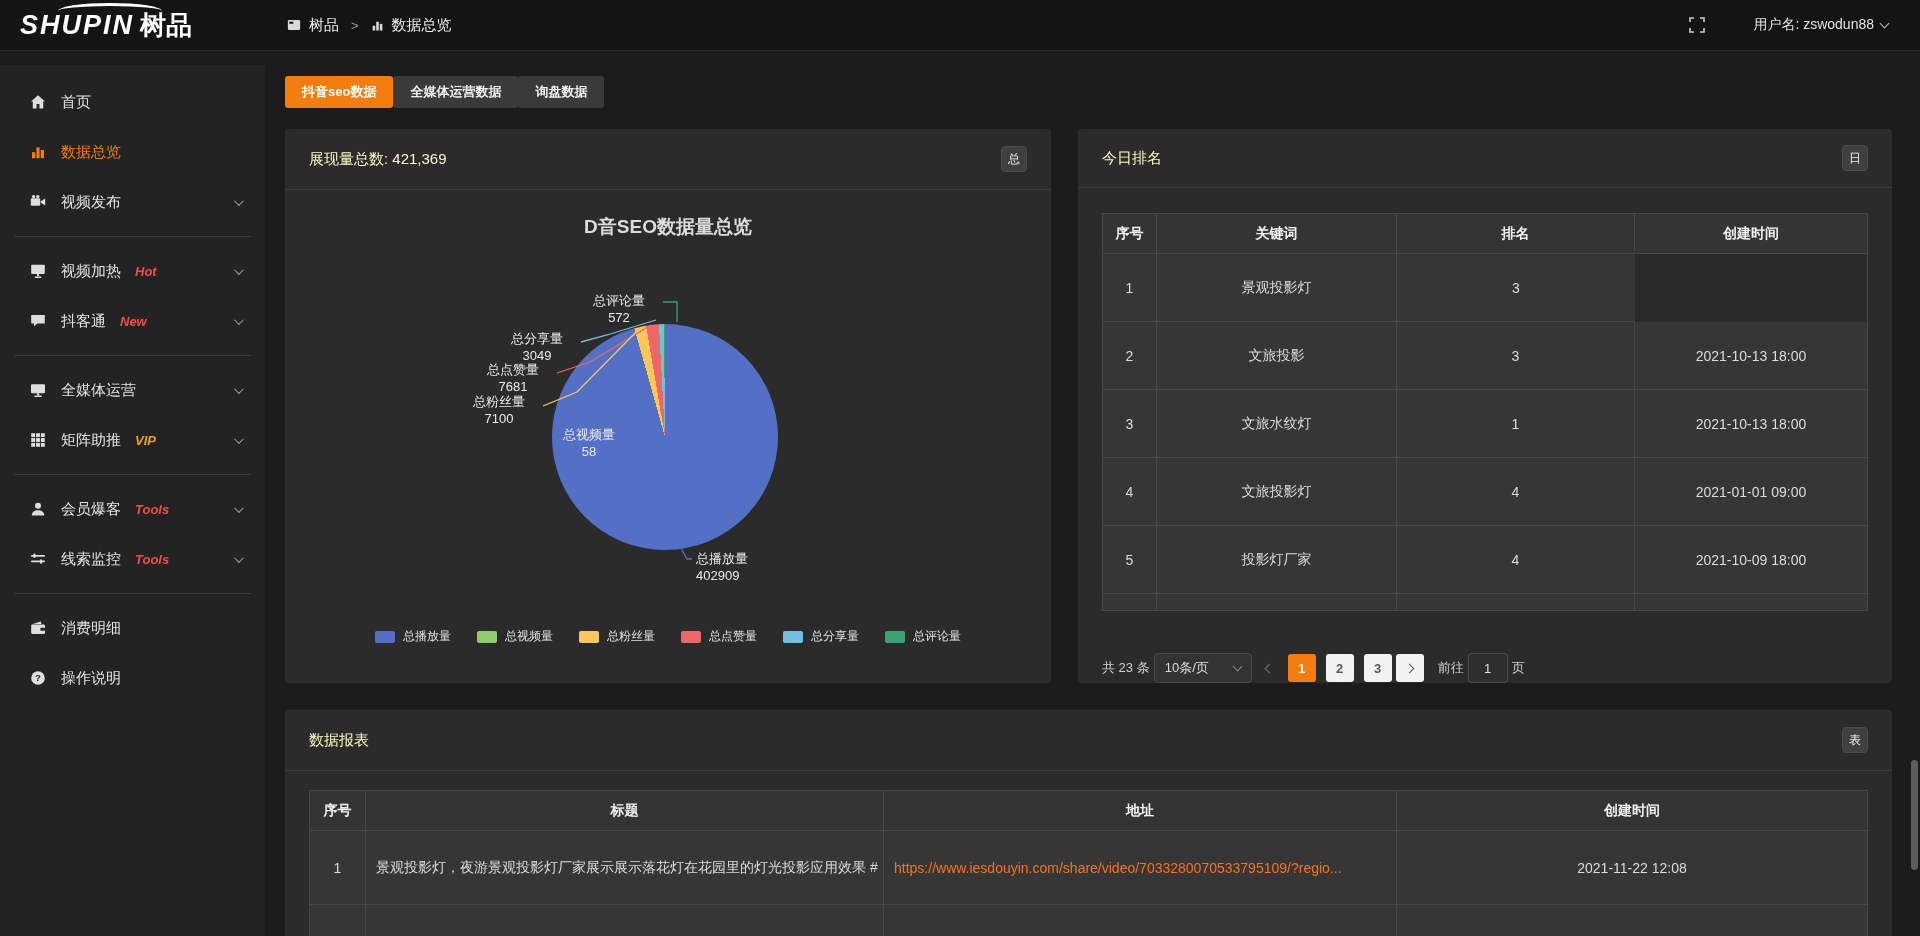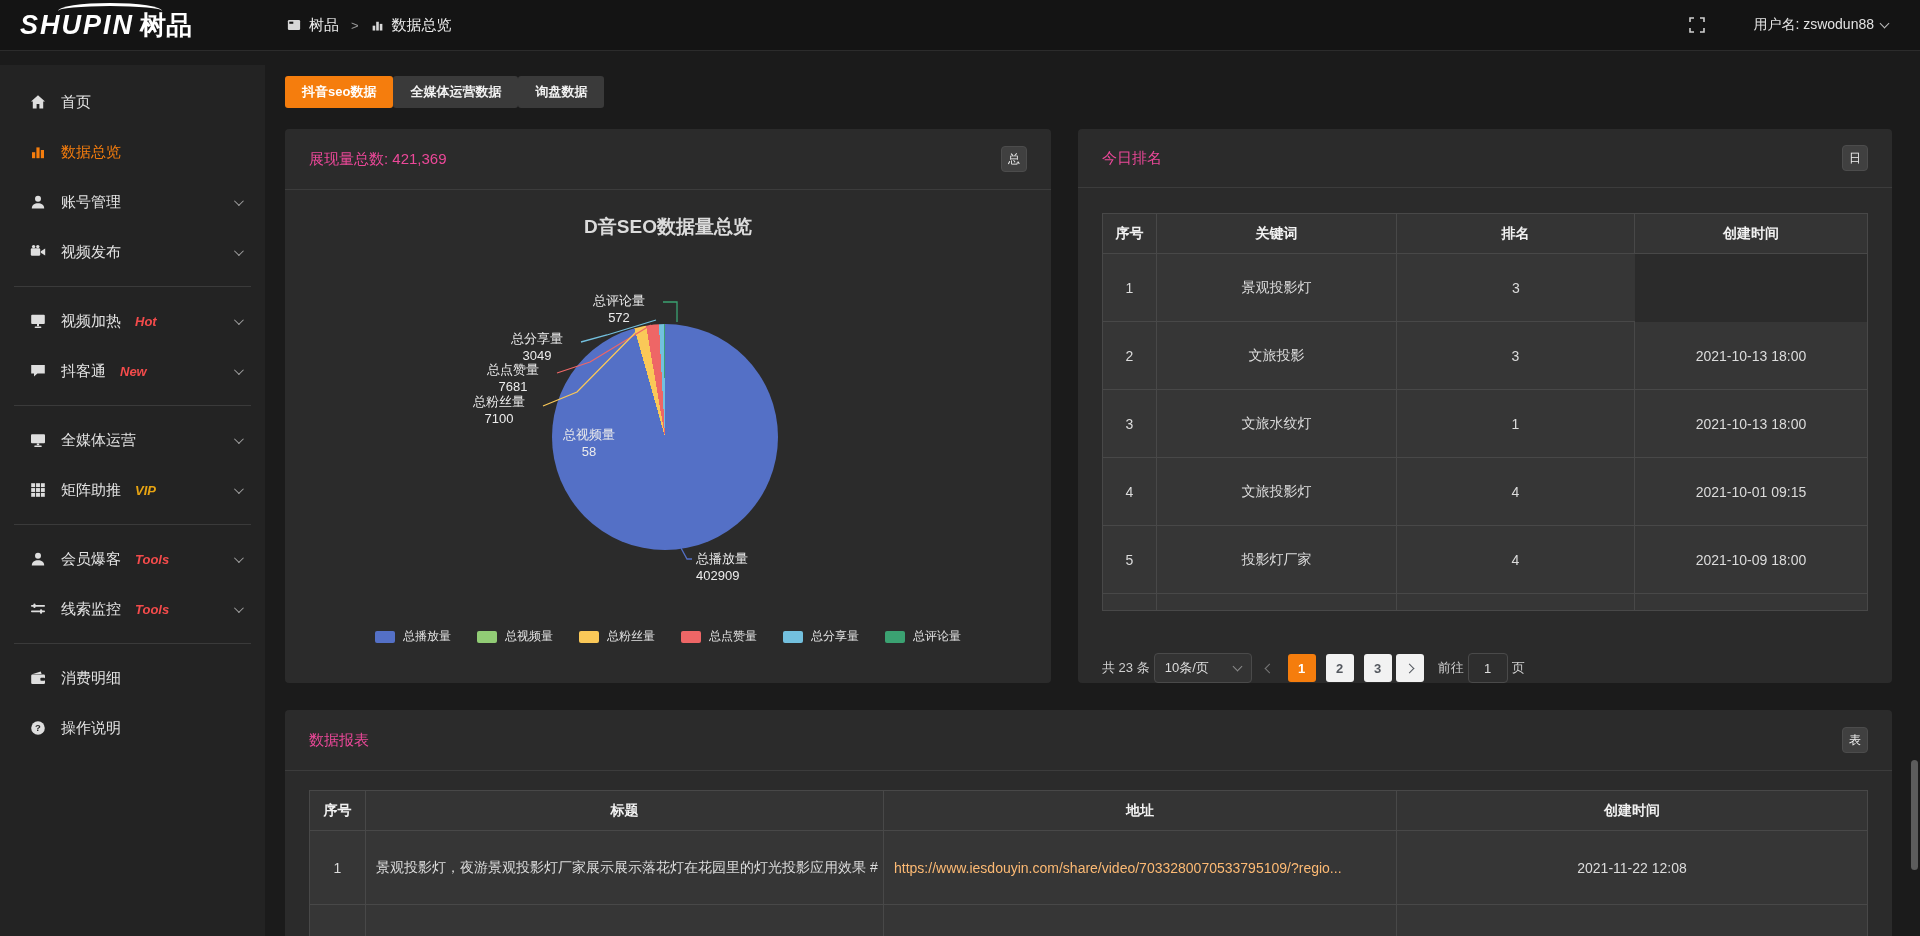--- a/index.html
+++ b/index.html
@@ -38,21 +38,21 @@
   .main { margin-left:265px; padding:25px 28px 0 20px; }
   .tabs { display:flex; gap:0; margin-bottom:21px; }
   .tab { height:32px; padding:0 17px; display:flex; align-items:center; font-size:13px;
     background:#3a3a3a; color:#f2f2f2; border-radius:3px; cursor:pointer; font-weight:700; }
   .tab.active { background:#f57d0d; color:#fff; }
 
   .row-cards { display:flex; gap:27px; }
   .card { background:#2b2b2b; border-radius:4px; }
   .card-head { height:61px; display:flex; align-items:center; justify-content:space-between;
     padding:0 24px; border-bottom:1px solid #3c3c3c; }
-  .card-title { font-size:15px; color:#ec4899; }
+  .card-title { font-size:15px; color:#fef9c3; }
   .corner-btn { width:26px; height:26px; background:#404040; border:1px solid #4c4c4c; border-radius:4px;
     color:#f0f0f0; font-size:12px; display:flex; align-items:center; justify-content:center; cursor:pointer; }
 
   
   .chart-card { width:766px; height:554px; }
   .chart-area { position:relative; width:100%; height:492px; }
   .chart-title { position:absolute; top:24px; left:0; width:100%; text-align:center;
     font-size:19px; font-weight:700; color:#dcdcdc; }
   .pie { position:absolute; left:267px; top:134px; width:226px; height:226px; border-radius:50%; }
   .pie-lines { position:absolute; left:0; top:0; pointer-events:none; }
@@ -93,21 +93,21 @@
   .pg-arrow.right { transform:rotate(-45deg); }
   .pg-input { width:40px; height:30px; background:#2e2e2e; border:1px solid #4a4a4a; border-radius:4px;
     color:#ddd; text-align:center; font-size:13px; }
 
   
   .report-card { width:1607px; height:400px; margin-top:27px; }
   .report-body { padding:19px 24px 0; }
   .report-tbl .tr { grid-template-columns:56px 518px 513px 1fr; }
   .report-tbl .tr:not(.head) .td { height:74px; }
   .report-tbl .td.c-title { justify-content:flex-start; }
-  .report-tbl .td.c-link { justify-content:flex-start; color:#fdba74; cursor:pointer; }
+  .report-tbl .td.c-link { justify-content:flex-start; color:#f97316; cursor:pointer; }
 
   
   .scroll-thumb { position:fixed; right:2px; top:760px; width:7px; height:110px; background:#5c5c5c; border-radius:4px; }
 
   svg { display:block; }
 </style>
 </head>
 <body>
 
 <header class="topbar">
@@ -161,30 +161,20 @@
     </div>
     <div class="side-item active">
       <span class="icn">
         <svg viewBox="0 0 16 16">
           <rect x="2" y="8.2" width="3.2" height="6"></rect>
           <rect x="6.4" y="3.4" width="3.2" height="10.8"></rect>
           <rect x="10.8" y="6" width="3.2" height="8.2"></rect>
         </svg>
       </span>
       <span>数据总览</span>
-    </div>
-    <div class="side-item">
-      <span class="icn">
-        <svg viewBox="0 0 16 16">
-          <circle cx="8" cy="4.8" r="3"></circle>
-          <path d="M1.8 14.4 C1.8 10.8 4.6 9.2 8 9.2 C11.4 9.2 14.2 10.8 14.2 14.4 Z"></path>
-        </svg>
-      </span>
-      <span>账号管理</span>
-      <span class="side-chev"></span>
     </div>
     <div class="side-item">
       <span class="icn">
         <svg viewBox="0 0 16 16">
           <rect x="0.8" y="4.2" width="9.4" height="7.6" rx="1.2"></rect>
           <path d="M10.8 7.2 L15.2 4.6 V11.4 L10.8 8.8 Z"></path>
           <circle cx="3.6" cy="2.6" r="1.7"></circle>
           <circle cx="7.8" cy="2.6" r="1.7"></circle>
         </svg>
       </span>
@@ -398,21 +388,21 @@
                 <div class="tr">
                   <div class="td c-center">3</div>
                   <div class="td c-center">文旅水纹灯</div>
                   <div class="td c-center">1</div>
                   <div class="td c-center">2021-10-13 18:00</div>
                 </div>
                 <div class="tr">
                   <div class="td c-center">4</div>
                   <div class="td c-center">文旅投影灯</div>
                   <div class="td c-center">4</div>
-                  <div class="td c-center">2021-10-01 09:15</div>
+                  <div class="td c-center">2021-01-01 09:00</div>
                 </div>
                 <div class="tr">
                   <div class="td c-center">5</div>
                   <div class="td c-center">投影灯厂家</div>
                   <div class="td c-center">4</div>
                   <div class="td c-center">2021-10-09 18:00</div>
                 </div>
                 <div class="tr">
                   <div class="td c-center"></div>
                   <div class="td c-center"></div>

